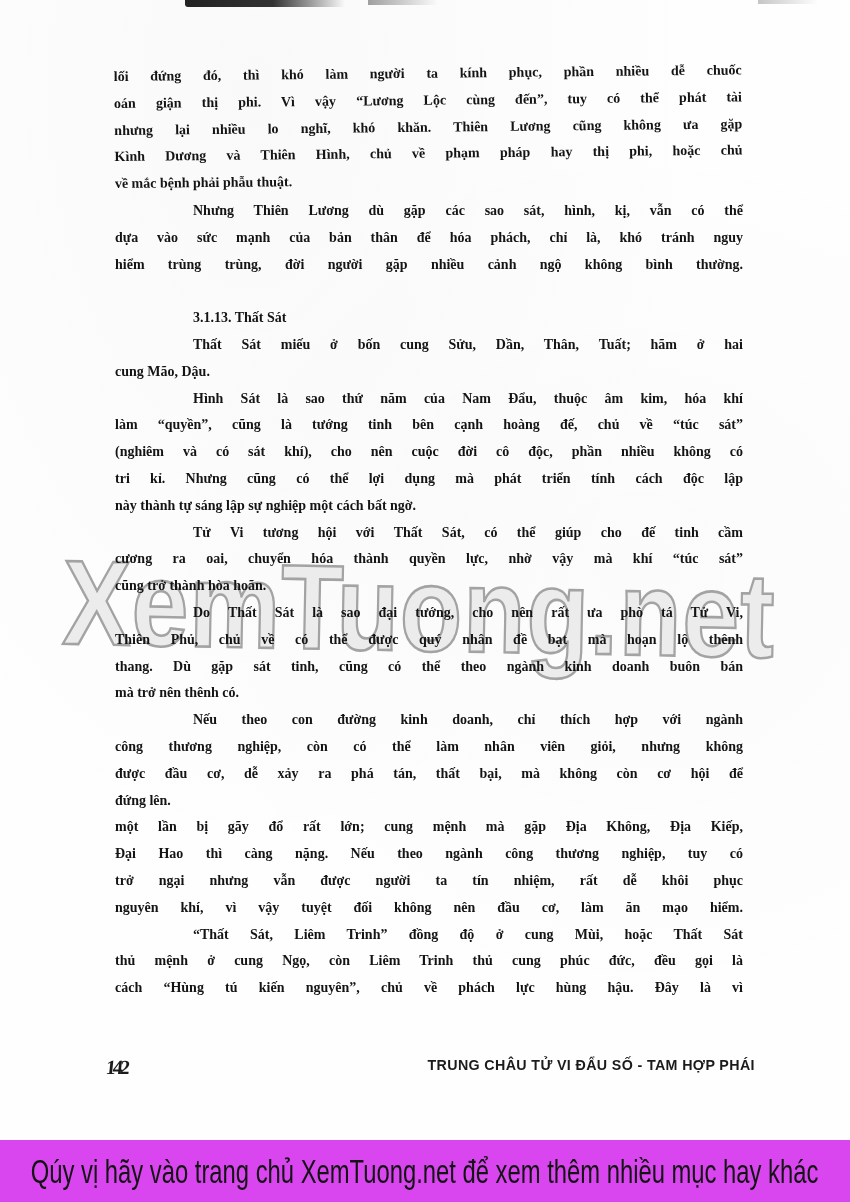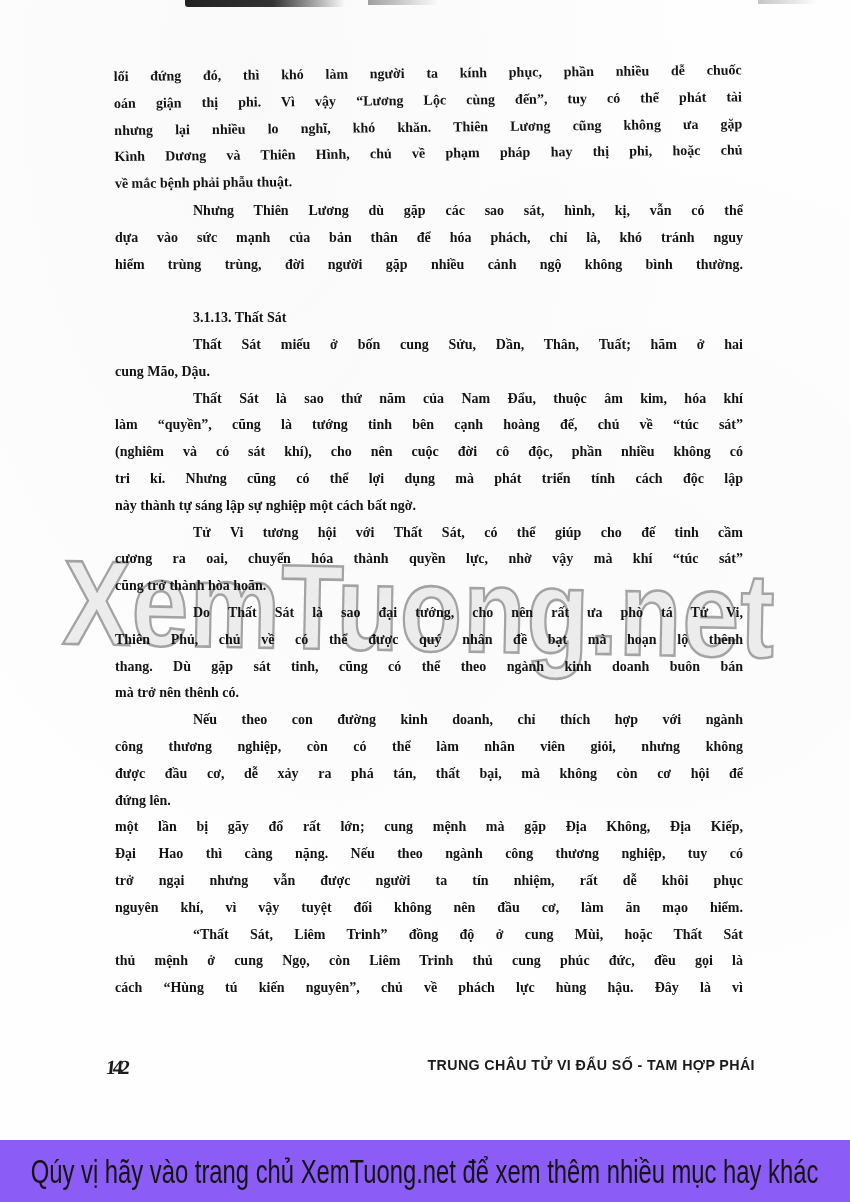--- a/index.html
+++ b/index.html
@@ -56,21 +56,21 @@
   }
   .footer-book-title{
     position:absolute;right:95px;top:4px;white-space:nowrap;
     font-family:"Liberation Sans","DejaVu Sans",sans-serif;
     font-weight:bold;font-size:15.5px;letter-spacing:0.4px;
     transform:scaleX(0.92);transform-origin:right center;
   }
 
   .banner{
     position:absolute;left:0;top:1140px;width:850px;height:62px;z-index:3;
-    background:#8b5cf6;display:flex;align-items:center;justify-content:center;
+    background:#d946ef;display:flex;align-items:center;justify-content:center;
   }
   .banner-text{
     font-family:"Liberation Sans","DejaVu Sans",sans-serif;
     font-size:34px;font-weight:500;color:#141414;white-space:nowrap;
     transform:scaleX(0.70);transform-origin:center center;
   }
 </style>
 </head>
 <body>
 
@@ -94,21 +94,21 @@
         <div class="line">dựa vào sức mạnh của bản thân để hóa phách, chỉ là, khó tránh nguy</div>
         <div class="line">hiểm trùng trùng, đời người gặp nhiều cảnh ngộ không bình thường.</div>
       </div>
       <div class="gap-line"></div>
       <div class="heading-line">3.1.13. Thất Sát</div>
       <div class="paragraph">
         <div class="line first-indent">Thất Sát miếu ở bốn cung Sửu, Dần, Thân, Tuất; hãm ở hai</div>
         <div class="line last-left">cung Mão, Dậu.</div>
       </div>
       <div class="paragraph">
-        <div class="line first-indent">Thất Sát là sao thứ năm của Nam Đẩu, thuộc âm kim, hóa khí</div>
+        <div class="line first-indent">Hình Sát là sao thứ năm của Nam Đẩu, thuộc âm kim, hóa khí</div>
         <div class="line">làm “quyền”, cũng là tướng tinh bên cạnh hoàng đế, chủ về “túc sát”</div>
         <div class="line">(nghiêm và có sát khí), cho nên cuộc đời cô độc, phần nhiều không có</div>
         <div class="line">tri kỉ. Nhưng cũng có thể lợi dụng mà phát triển tính cách độc lập</div>
         <div class="line last-left">này thành tự sáng lập sự nghiệp một cách bất ngờ.</div>
       </div>
       <div class="paragraph">
         <div class="line first-indent">Tử Vi tương hội với Thất Sát, có thể giúp cho đế tinh cầm</div>
         <div class="line">cương ra oai, chuyển hóa thành quyền lực, nhờ vậy mà khí “túc sát”</div>
         <div class="line last-left">cũng trở thành hòa hoãn.</div>
       </div>

